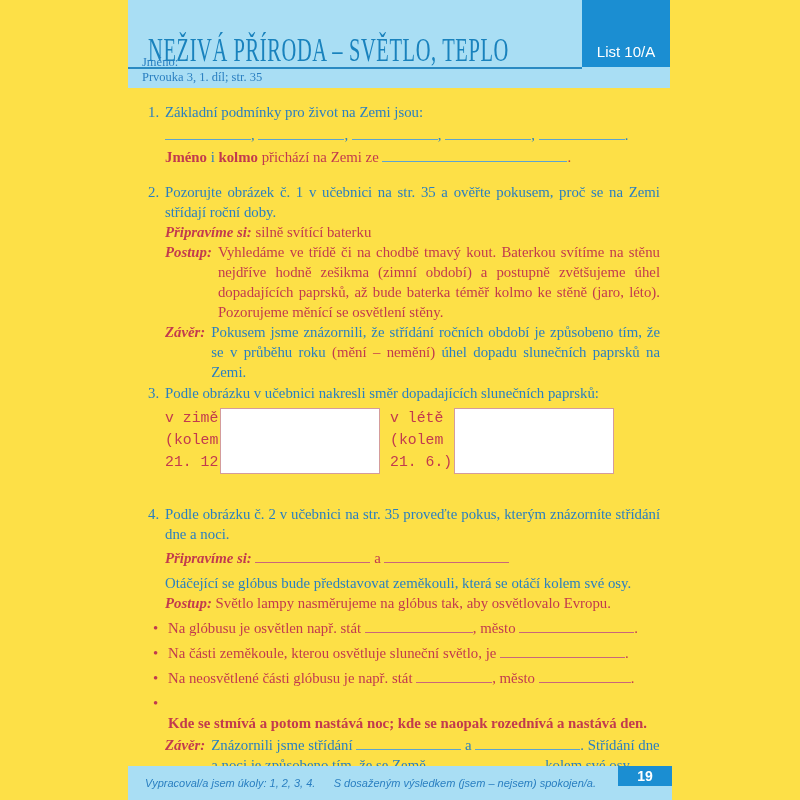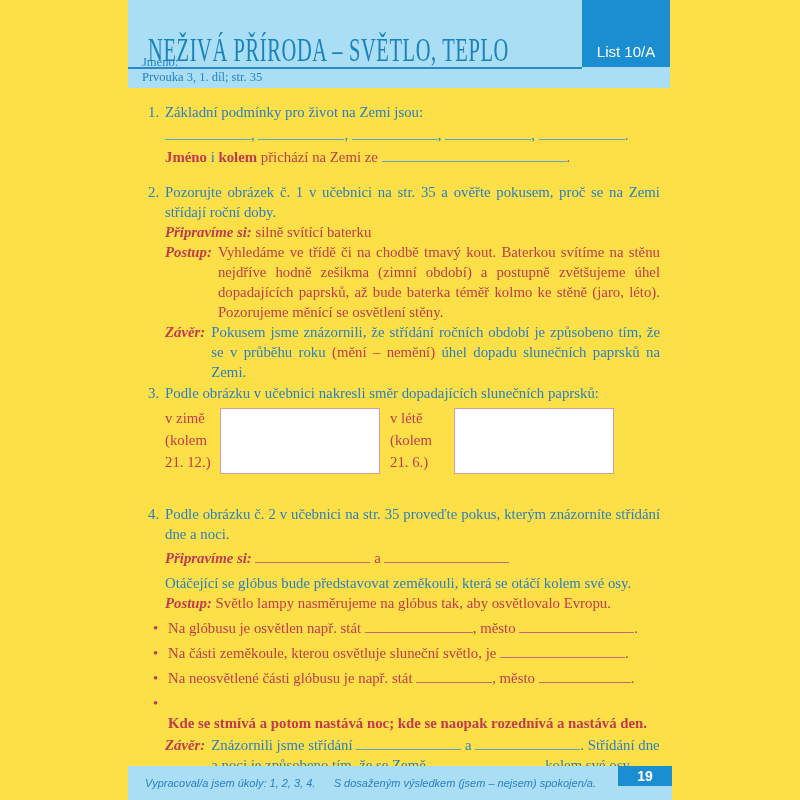--- a/index.html
+++ b/index.html
@@ -37,21 +37,21 @@
   .blank{display:inline-block;height:13px;border-bottom:1.4px solid;vertical-align:baseline;}
   .bl-blue{border-color:#5ea4cf;}
   .bl-red{border-color:#c9677a;}
   .w76{width:76px;}.w86{width:86px;}.w92{width:92px;}.w105{width:105px;}
   .w108{width:108px;}.w112{width:112px;}.w115{width:115px;}.w125{width:125px;}.w185{width:185px;}
   .blanks-row{margin:3px 0 2px 17px;}
   .statement{margin:2px 0 0 17px;}
 
   
   .q3figs{position:relative;height:86px;margin-top:2px;}
-  .figlabel{position:absolute;color:#c23a4e;line-height:22px;}
+  .figlabel{position:absolute;color:#c23a4e;line-height:22px;font-family:Liberation Mono, monospace;}
   .figlabel div{white-space:nowrap;}
   .lab-winter{left:17px;top:2px;}
   .lab-summer{left:242px;top:2px;}
   .drawbox{position:absolute;top:3px;width:158px;height:64px;border:1px solid #d49c9c;background:#fff;}
   .box-winter{left:72px;}
   .box-summer{left:306px;}
 
   
   .bullet{display:flex;margin-top:5px;}
   .bullet .mark{flex:0 0 15px;color:#c23a4e;margin-left:5px;}
@@ -95,21 +95,21 @@
       <div class="blanks-row blue">
         <span class="blank bl-blue w86"></span><span>,</span>
         <span class="blank bl-blue w86"></span><span>,</span>
         <span class="blank bl-blue w86"></span><span>,</span>
         <span class="blank bl-blue w86"></span><span>,</span>
         <span class="blank bl-blue w86"></span><span>.</span>
       </div>
       <div class="statement red">
         <span class="b">Jméno</span>
         <span class="blue">i</span>
-        <span class="b">kolem</span>
+        <span class="b">kolmo</span>
         <span>přichází na Zemi ze</span>
         <span class="blank bl-blue w185"></span><span>.</span>
       </div>
     </section>
 
     <section class="q2">
       <div class="row blue justify">
         <span class="num">2.</span>
         <span class="ptext">Pozorujte obrázek č. 1 v učebnici na str. 35 a ověřte pokusem, proč se na Zemi střídají roční doby.</span>
       </div>

